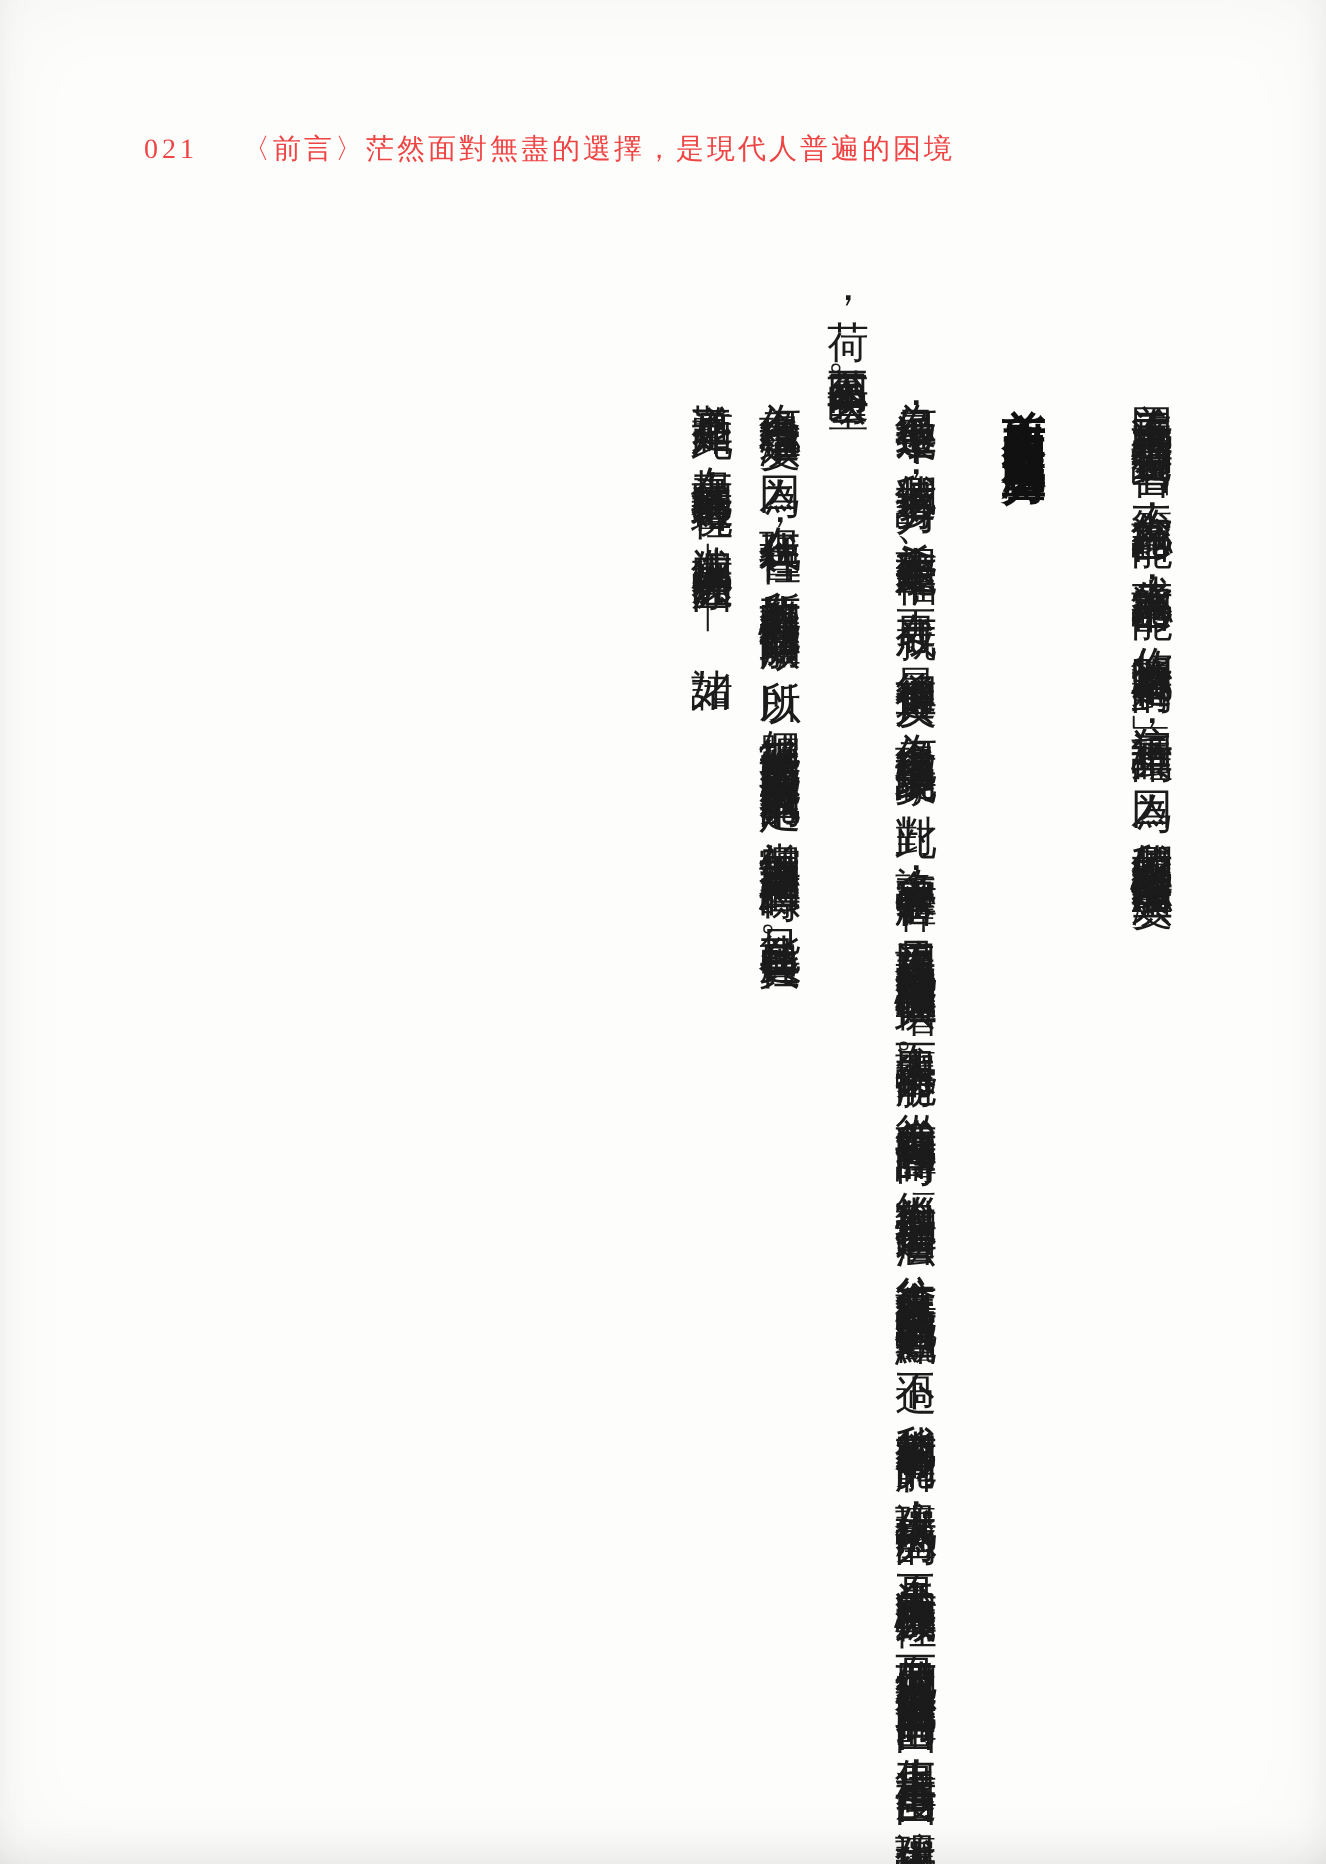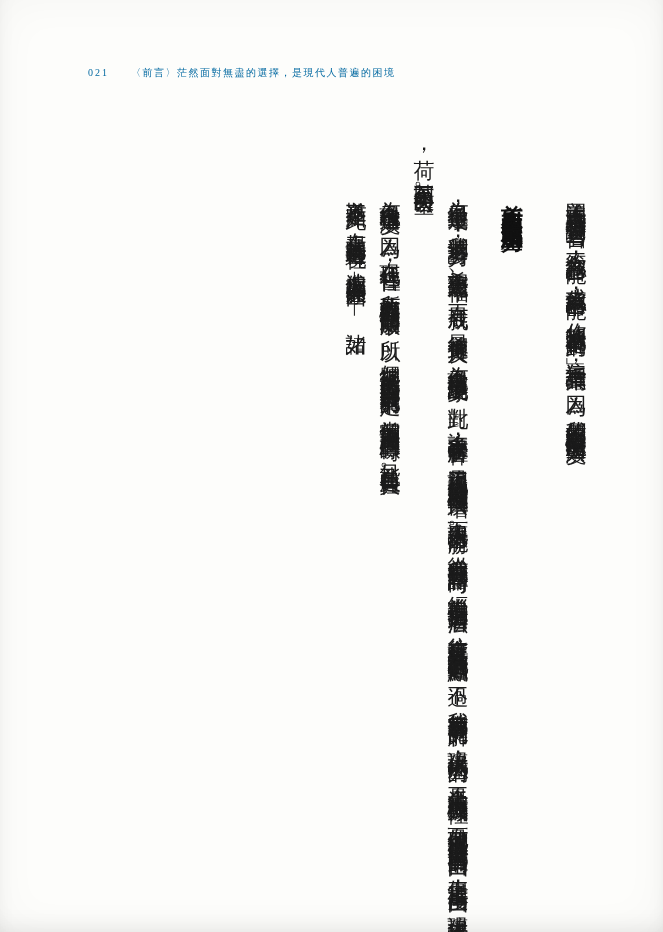--- a/index.html
+++ b/index.html
@@ -12,23 +12,23 @@
     font-family:"Liberation Serif","DejaVu Serif",serif;
     box-shadow:
       inset 0 0 46px rgba(0,0,0,0.035),
       inset 0 -20px 26px -20px rgba(0,0,0,0.10),
       inset -14px 0 20px -16px rgba(0,0,0,0.06),
       inset 14px 0 20px -16px rgba(0,0,0,0.05);
   }
   
   .running-header{
     position:absolute;
-    top:66px;left:88px;
-    font-size:10px;
-    color:#0369a1;
+    top:66px;left:72px;
+    font-size:14px;
+    color:#ef4444;
     letter-spacing:1.5px;
     white-space:nowrap;
   }
   .running-header .pagenum{
     display:inline-block;
     margin-right:22px;
     letter-spacing:2px;
     font-variant-numeric:oldstyle-nums;
   }
   

